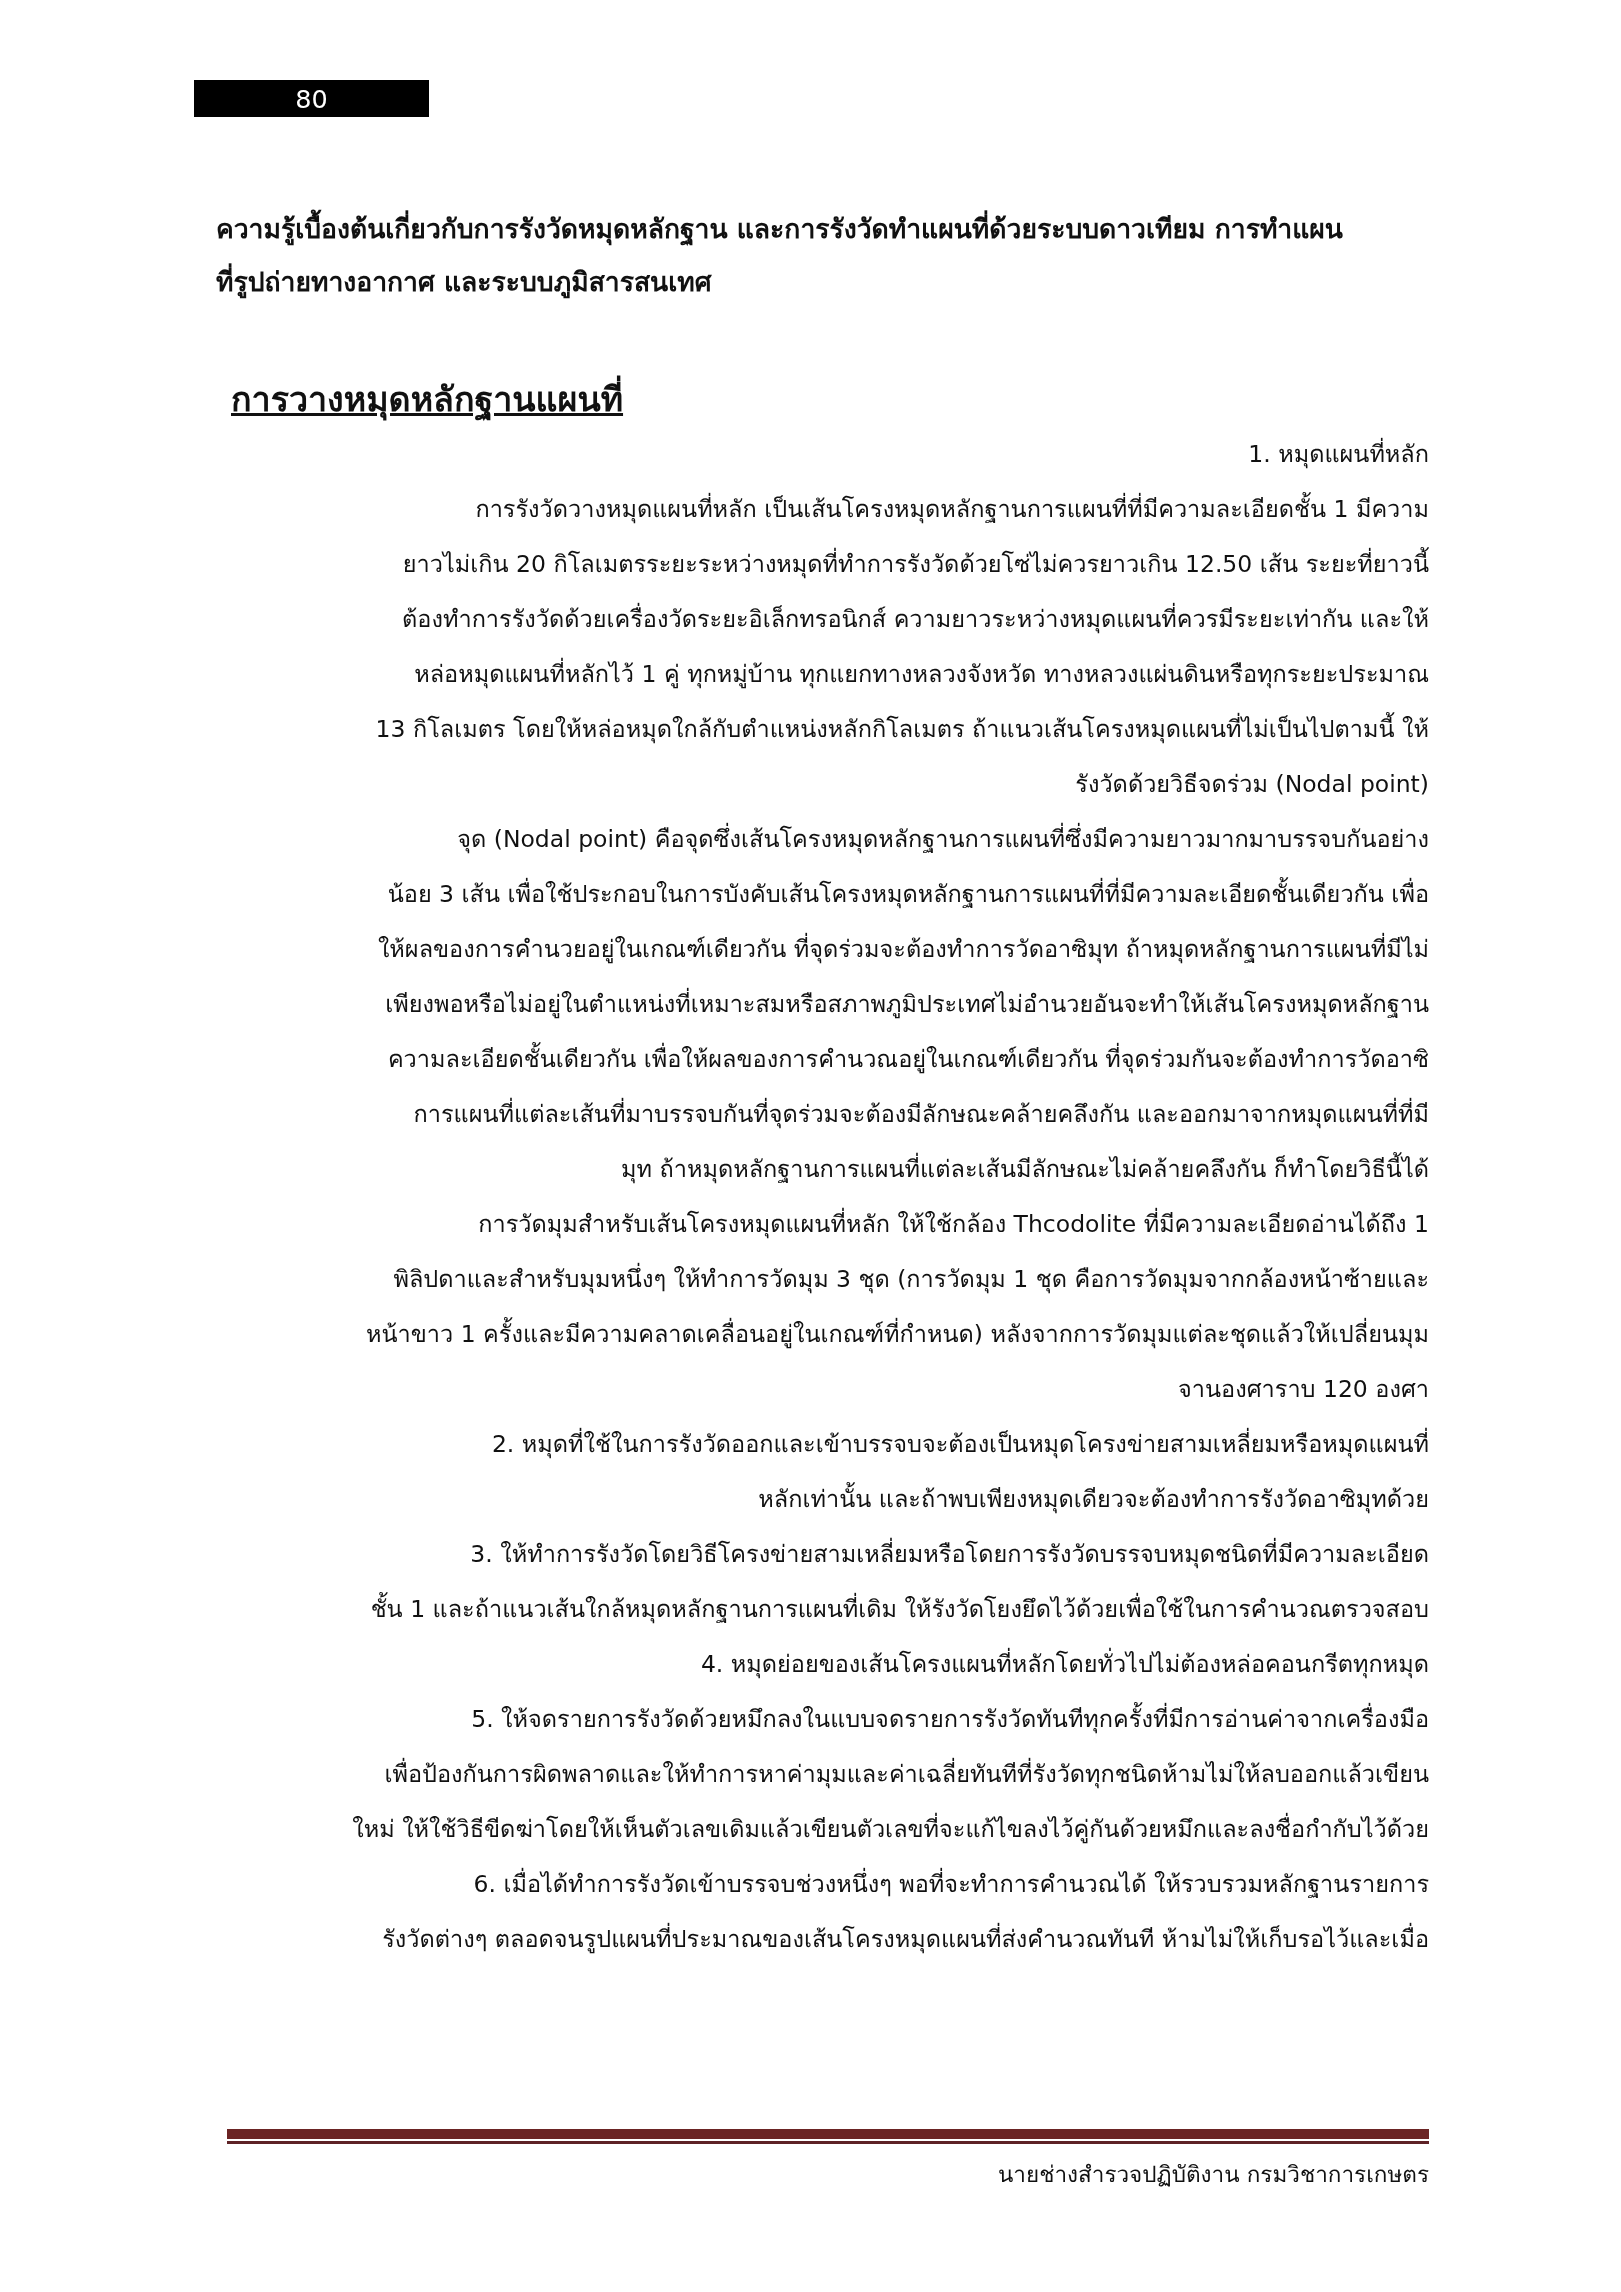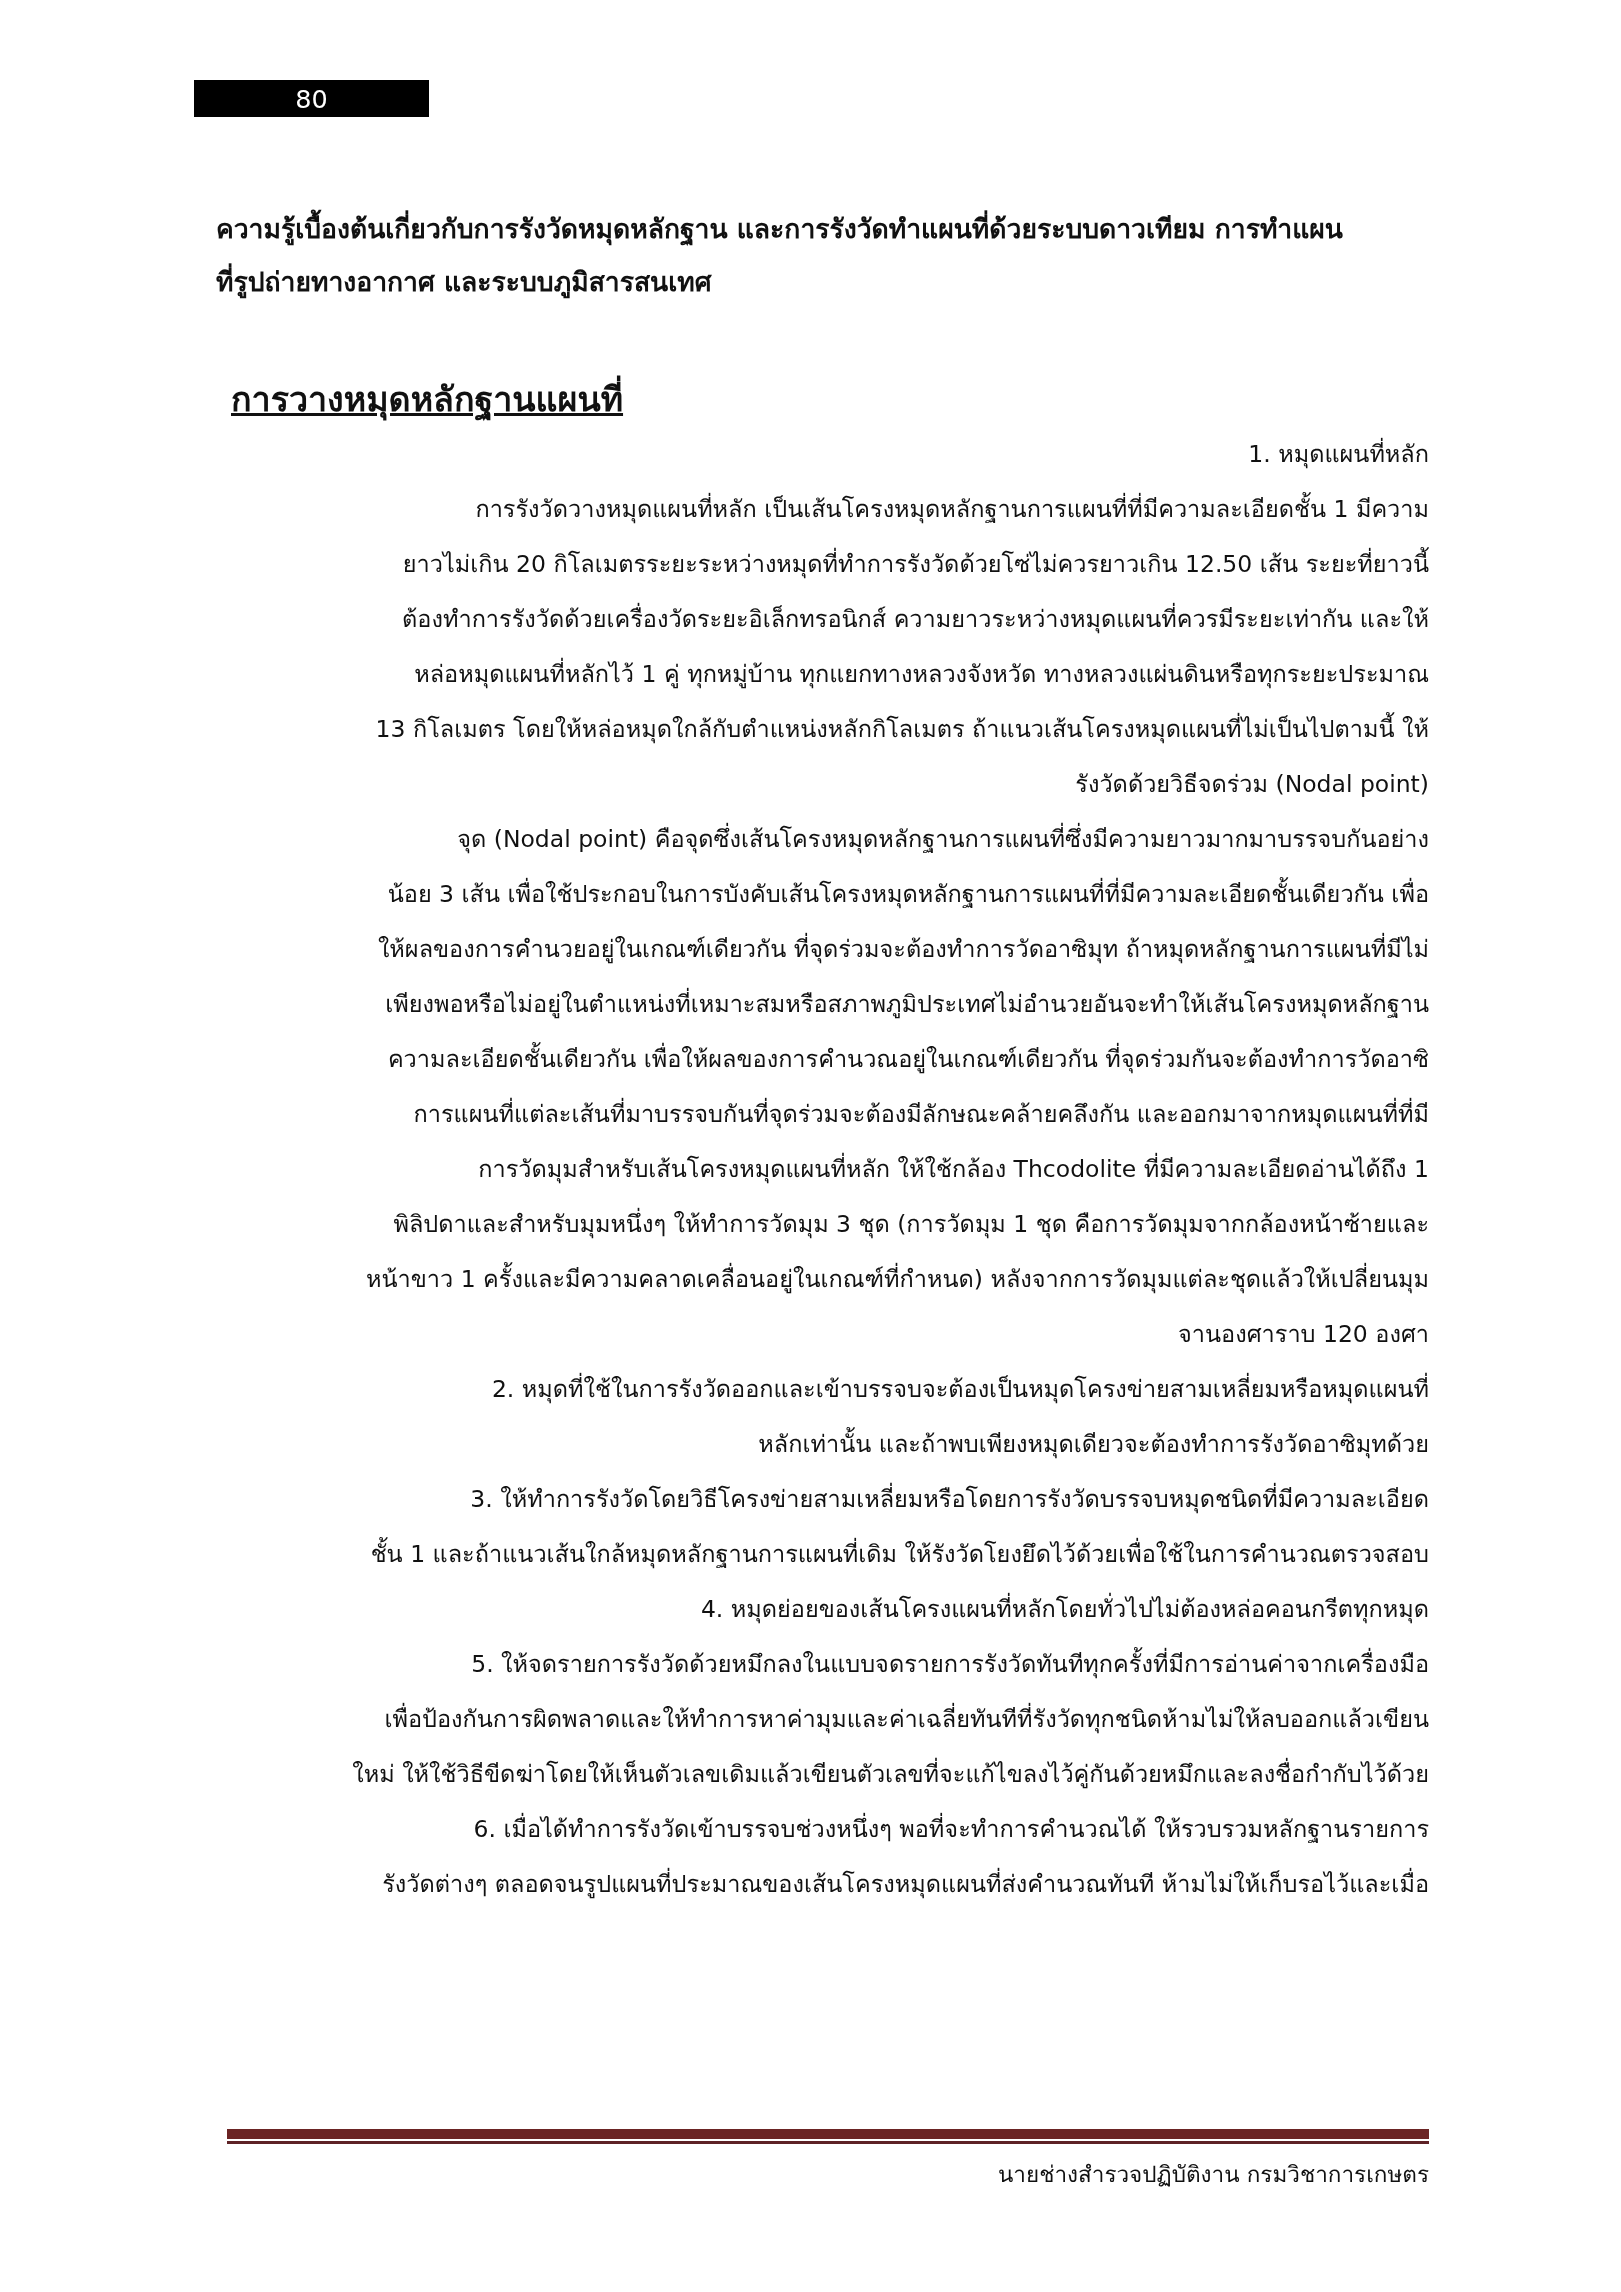--- a/index.html
+++ b/index.html
@@ -107,20 +107,21 @@
   <div class="line">ต้องทำการรังวัดด้วยเครื่องวัดระยะอิเล็กทรอนิกส์ ความยาวระหว่างหมุดแผนที่ควรมีระยะเท่ากัน และให้</div>
   <div class="line">หล่อหมุดแผนที่หลักไว้ 1 คู่ ทุกหมู่บ้าน ทุกแยกทางหลวงจังหวัด ทางหลวงแผ่นดินหรือทุกระยะประมาณ</div>
   <div class="line">13 กิโลเมตร โดยให้หล่อหมุดใกล้กับตำแหน่งหลักกิโลเมตร ถ้าแนวเส้นโครงหมุดแผนที่ไม่เป็นไปตามนี้ ให้</div>
   <div class="line">รังวัดด้วยวิธีจดร่วม (Nodal point)</div>
   <div class="line indent">จุด (Nodal point) คือจุดซึ่งเส้นโครงหมุดหลักฐานการแผนที่ซึ่งมีความยาวมากมาบรรจบกันอย่าง</div>
   <div class="line">น้อย 3 เส้น เพื่อใช้ประกอบในการบังคับเส้นโครงหมุดหลักฐานการแผนที่ที่มีความละเอียดชั้นเดียวกัน เพื่อ</div>
   <div class="line">ให้ผลของการคำนวยอยู่ในเกณฑ์เดียวกัน ที่จุดร่วมจะต้องทำการวัดอาซิมุท ถ้าหมุดหลักฐานการแผนที่มีไม่</div>
   <div class="line">เพียงพอหรือไม่อยู่ในตำแหน่งที่เหมาะสมหรือสภาพภูมิประเทศไม่อำนวยอันจะทำให้เส้นโครงหมุดหลักฐาน</div>
   <div class="line">ความละเอียดชั้นเดียวกัน เพื่อให้ผลของการคำนวณอยู่ในเกณฑ์เดียวกัน ที่จุดร่วมกันจะต้องทำการวัดอาซิ</div>
   <div class="line">การแผนที่แต่ละเส้นที่มาบรรจบกันที่จุดร่วมจะต้องมีลักษณะคล้ายคลึงกัน และออกมาจากหมุดแผนที่ที่มี</div>
+  <div class="line">มุท ถ้าหมุดหลักฐานการแผนที่แต่ละเส้นมีลักษณะไม่คล้ายคลึงกัน ก็ทำโดยวิธีนี้ได้</div>
   <div class="line indent">การวัดมุมสำหรับเส้นโครงหมุดแผนที่หลัก ให้ใช้กล้อง Thcodolite ที่มีความละเอียดอ่านได้ถึง 1</div>
   <div class="line">พิลิปดาและสำหรับมุมหนึ่งๆ ให้ทำการวัดมุม 3 ชุด (การวัดมุม 1 ชุด คือการวัดมุมจากกล้องหน้าซ้ายและ</div>
   <div class="line">หน้าขาว 1 ครั้งและมีความคลาดเคลื่อนอยู่ในเกณฑ์ที่กำหนด) หลังจากการวัดมุมแต่ละชุดแล้วให้เปลี่ยนมุม</div>
   <div class="line">จานองศาราบ 120 องศา</div>
   <div class="line indent">2. หมุดที่ใช้ในการรังวัดออกและเข้าบรรจบจะต้องเป็นหมุดโครงข่ายสามเหลี่ยมหรือหมุดแผนที่</div>
   <div class="line">หลักเท่านั้น และถ้าพบเพียงหมุดเดียวจะต้องทำการรังวัดอาซิมุทด้วย</div>
   <div class="line indent">3. ให้ทำการรังวัดโดยวิธีโครงข่ายสามเหลี่ยมหรือโดยการรังวัดบรรจบหมุดชนิดที่มีความละเอียด</div>
   <div class="line">ชั้น 1 และถ้าแนวเส้นใกล้หมุดหลักฐานการแผนที่เดิม ให้รังวัดโยงยึดไว้ด้วยเพื่อใช้ในการคำนวณตรวจสอบ</div>
   <div class="line indent">4. หมุดย่อยของเส้นโครงแผนที่หลักโดยทั่วไปไม่ต้องหล่อคอนกรีตทุกหมุด</div>
   <div class="line indent">5. ให้จดรายการรังวัดด้วยหมึกลงในแบบจดรายการรังวัดทันทีทุกครั้งที่มีการอ่านค่าจากเครื่องมือ</div>

